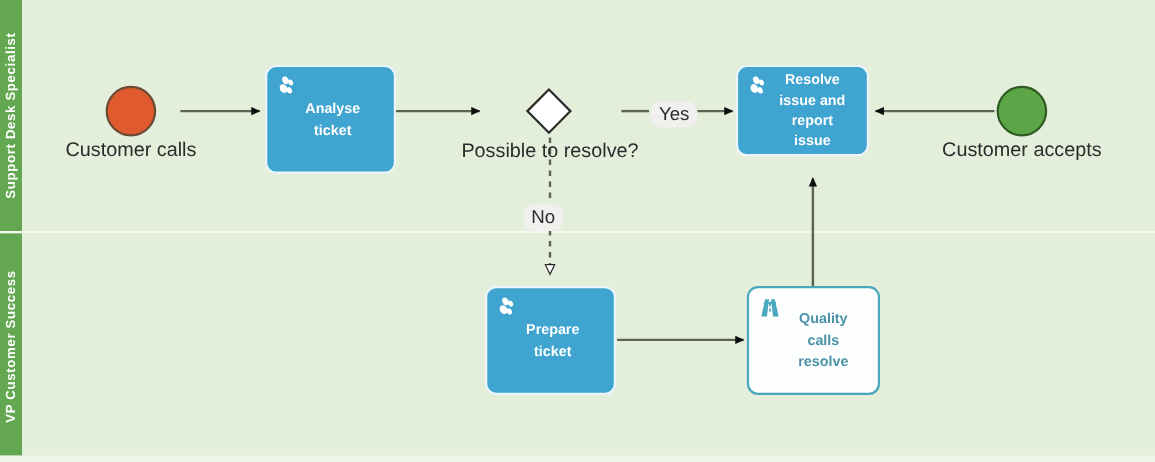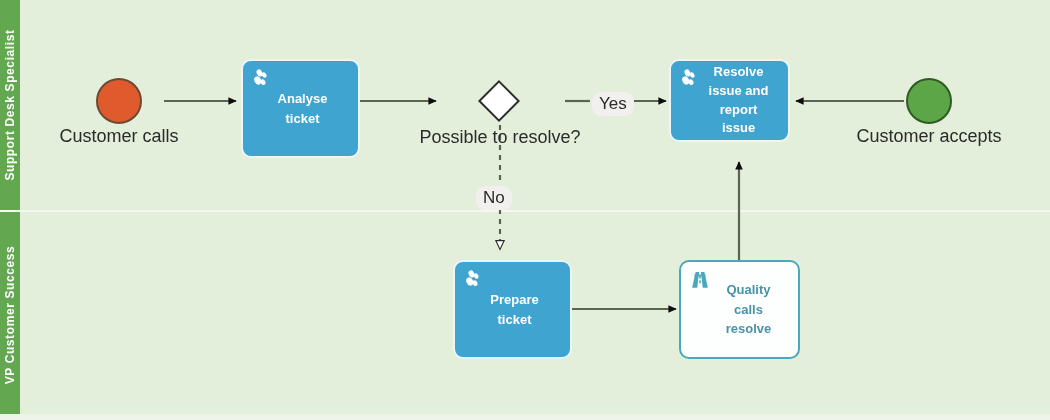--- a/index.html
+++ b/index.html
@@ -276,21 +276,21 @@
       <span class="task-label">Resolve</span>
       <span class="task-label">issue and</span>
       <span class="task-label">report</span>
       <span class="task-label">issue</span>
     </div>
   </div>
 
   <div class="event event-end" style="left:906px; top:78px;"></div>
   <div class="event-label" style="left:849px; top:126px; width:160px;text-align:center;">Customer accepts</div>
 
-  <div class="task task-filled" style="left:441px; top:260px; width:119px; height:99px;margin-left:12px;">
+  <div class="task task-filled" style="left:441px; top:260px; width:119px; height:99px;">
     <svg class="task-icon" viewBox="0 0 24 24">
       <g fill="#ffffff">
         <ellipse cx="9.3" cy="5.4" rx="3.0" ry="4.0" transform="rotate(-28 9.3 5.4)"></ellipse>
         <ellipse cx="14.4" cy="7.6" rx="2.3" ry="3.1" transform="rotate(-28 14.4 7.6)"></ellipse>
         <ellipse cx="7.4" cy="13.6" rx="3.6" ry="4.6" transform="rotate(-28 7.4 13.6)"></ellipse>
         <ellipse cx="13.1" cy="15.4" rx="2.5" ry="3.3" transform="rotate(-28 13.1 15.4)"></ellipse>
       </g>
     </svg>
     <div>
       <span class="task-label">Prepare</span>

